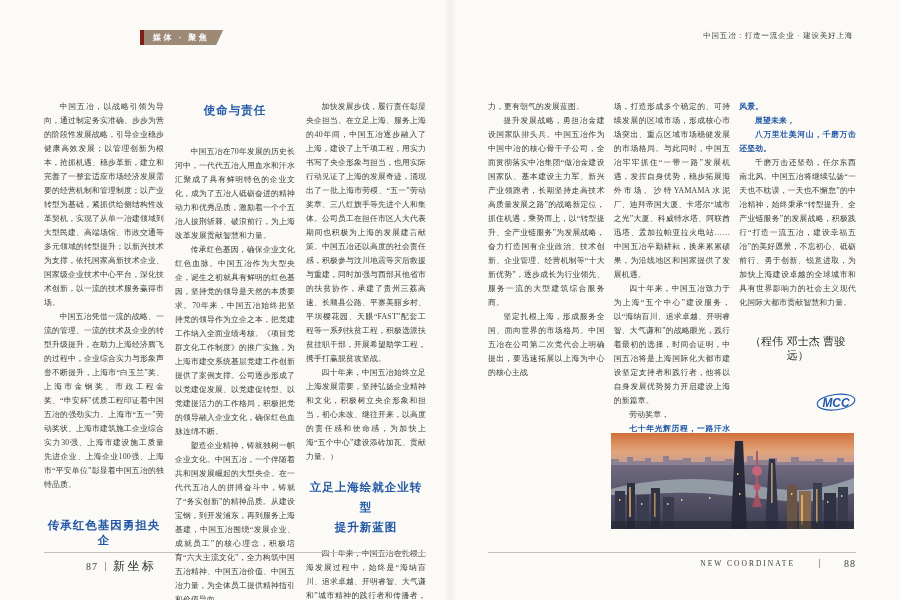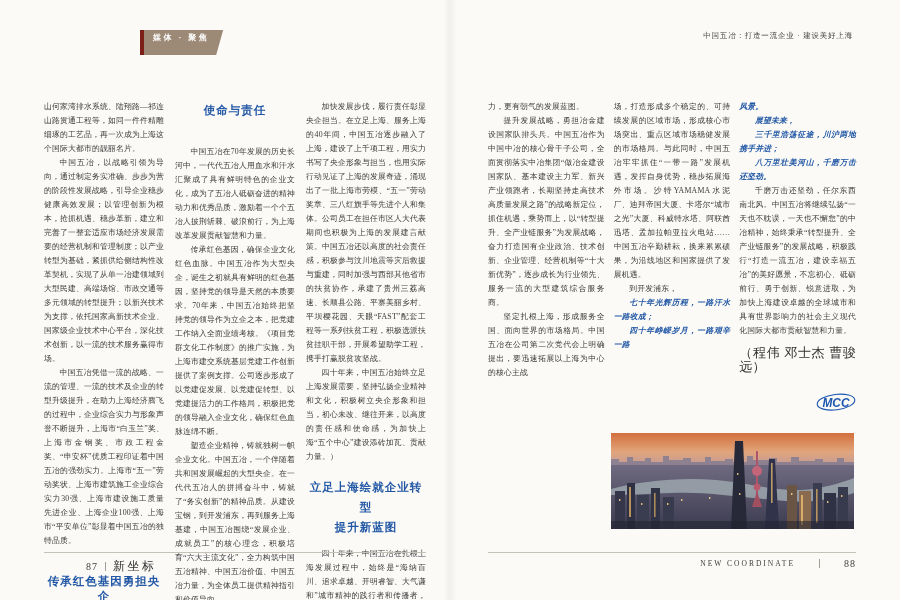--- a/index.html
+++ b/index.html
@@ -4,40 +4,40 @@
 <style>
   html,body{margin:0;padding:0;}
   body{
     width:900px;height:600px;position:relative;overflow:hidden;
     background:#fbfaf7;
     font-family:"Liberation Serif","DejaVu Serif",serif;
   }
   .gutter{position:absolute;left:443px;top:0;width:14px;height:600px;
     background:linear-gradient(90deg,rgba(0,0,0,0) 0%,rgba(0,0,0,0.045) 50%,rgba(0,0,0,0) 100%);}
   
-  .badge{position:absolute;left:140px;top:30px;height:25px;display:flex;}
+  .badge{position:absolute;left:140px;top:30px;height:15px;display:flex;}
   .badge-bar{width:4px;background:#7c1f16;}
   .badge-body{background:#9c8a77;color:#fff;font-size:8px;line-height:15px;
     padding:0 14px 0 9px;letter-spacing:2.5px;font-weight:bold;
     clip-path:polygon(0 0,100% 0,calc(100% - 7px) 100%,0 100%);}
   .running-title{position:absolute;top:31px;right:47px;font-size:7.5px;color:#454545;letter-spacing:0.8px;}
   
   .page-text{position:absolute;top:100px;display:flex;}
   .page-text.pl{left:44px;width:382px;gap:11px;}
   .page-text.pr{left:488px;width:368px;gap:9px;}
   .col{flex:1;min-width:0;}
   .p{margin:0;font-size:7.8px;line-height:14px;text-align:justify;
      color:#3a3a3a;letter-spacing:0.2px;}
   .ind{text-indent:2em;}
-  .q{color:#2157a5;font-weight:bold;font-style:italic;}
+  .q{color:#2157a5;font-weight:bold;}
   .h{font-size:11.5px;font-weight:bold;color:#2157a5;text-align:center;letter-spacing:1px;}
   .h-top{margin:3px 0 27px;}
   .h-mid{margin:13px 0 10px;line-height:20px;}
   .h-bottom{margin:26px 0 0;}
-  .author{text-indent:0;margin-top:8px;font-size:13px;color:#333;}
+  .author{text-align:center;text-indent:0;margin-top:24px;font-size:11px;color:#333;}
   
   .photo{position:absolute;left:611px;top:433px;width:243px;height:96px;display:block;}
   .logo{position:absolute;left:815px;top:390px;width:42px;height:27px;display:block;}
   
   .footer-rule{position:absolute;top:552px;height:1px;background:#c6c1b8;}
   .footer-rule.l{left:44px;width:382px;}
   .footer-rule.r{left:488px;width:368px;}
   .footer{position:absolute;top:558px;display:flex;align-items:center;}
   .footer.l{left:46px;gap:7px;margin-left:40px;}
   .footer.r{right:44px;gap:24px;}
@@ -53,21 +53,20 @@
 
 <div class="badge">
   <div class="badge-bar"></div>
   <div class="badge-body">媒体 · 聚焦</div>
 </div>
 
 <div class="running-title">中国五冶：打造一流企业 · 建设美好上海</div>
 
 <div class="page-text pl">
   <div class="col">
-    <p class="p">山何家湾排水系统、陆翔路—祁连山路贯通工程等，如同一件件精雕细琢的工艺品，再一次成为上海这个国际大都市的靓丽名片。</p>
     <p class="p ind">中国五冶，以战略引领为导向，通过制定务实准确、步步为营的阶段性发展战略，引导企业稳步健康高效发展；以管理创新为根本，抢抓机遇、稳步革新，建立和完善了一整套适应市场经济发展需要的经营机制和管理制度；以产业转型为基础，紧抓供给侧结构性改革契机，实现了从单一冶建领域到大型民建、高端场馆、市政交通等多元领域的转型提升；以新兴技术为支撑，依托国家高新技术企业、国家级企业技术中心平台，深化技术创新，以一流的技术服务赢得市场。</p>
     <p class="p ind">中国五冶凭借一流的战略、一流的管理、一流的技术及企业的转型升级提升，在助力上海经济腾飞的过程中，企业综合实力与形象声誉不断提升，上海市“白玉兰”奖、上海市金钢奖、市政工程金奖、“申安杯”优质工程印证着中国五冶的强劲实力。上海市“五一”劳动奖状、上海市建筑施工企业综合实力30强、上海市建设施工质量先进企业、上海企业100强、上海市“平安单位”彰显着中国五冶的独特品质。</p>
     <div class="h h-bottom">传承红色基因勇担央企</div>
   </div>
   <div class="col">
     <div class="h h-top">使命与责任</div>
     <p class="p ind">中国五冶在70年发展的历史长河中，一代代五冶人用血水和汗水汇聚成了具有鲜明特色的企业文化，成为了五冶人砥砺奋进的精神动力和优秀品质，激励着一个个五冶人披荆斩棘、破浪前行，为上海改革发展贡献智慧和力量。</p>
     <p class="p ind">传承红色基因，确保企业文化红色血脉。中国五冶作为大型央企，诞生之初就具有鲜明的红色基因，坚持党的领导是天然的本质要求。70年来，中国五冶始终把坚持党的领导作为立企之本，把党建工作纳入全面业绩考核。《项目党群文化工作制度》的推广实施，为上海市建交系统基层党建工作创新提供了案例支撑。公司逐步形成了以党建促发展、以党建促转型、以党建提活力的工作格局，积极把党的领导融入企业文化，确保红色血脉连绵不断。</p>
     <p class="p ind">塑造企业精神，铸就独树一帜企业文化。中国五冶，一个伴随着共和国发展崛起的大型央企。在一代代五冶人的拼搏奋斗中，铸就了“务实创新”的精神品质。从建设宝钢，到开发浦东，再到服务上海基建，中国五冶围绕“发展企业、成就员工”的核心理念，积极培育“六大主流文化”，全力构筑中国五冶精神、中国五冶价值、中国五冶力量，为全体员工提供精神指引和价值导向。</p>
   </div>
@@ -83,28 +82,28 @@
 </div>
 
 <div class="page-text pr">
   <div class="col">
     <p class="p">力，更有朝气的发展蓝图。</p>
     <p class="p ind">提升发展战略，勇担冶金建设国家队排头兵。中国五冶作为中国中冶的核心骨干子公司，全面贯彻落实中冶集团“做冶金建设国家队、基本建设主力军、新兴产业领跑者，长期坚持走高技术高质量发展之路”的战略新定位，抓住机遇，乘势而上，以“转型提升、全产业链服务”为发展战略，奋力打造国有企业政治、技术创新、企业管理、经营机制等“十大新优势”，逐步成长为行业领先、服务一流的大型建筑综合服务商。</p>
     <p class="p ind">坚定扎根上海，形成服务全国、面向世界的市场格局。中国五冶在公司第二次党代会上明确提出，要迅速拓展以上海为中心的核心主战</p>
   </div>
   <div class="col">
     <p class="p">场，打造形成多个稳定的、可持续发展的区域市场，形成核心市场突出、重点区域市场稳健发展的市场格局。与此同时，中国五冶牢牢抓住“一带一路”发展机遇，发挥自身优势，稳步拓展海外市场。沙特YAMAMA水泥厂、迪拜帝国大厦、卡塔尔“城市之光”大厦、科威特水塔、阿联酋迅塔、孟加拉帕亚拉火电站……中国五冶辛勤耕耘，换来累累硕果，为沿线地区和国家提供了发展机遇。</p>
-    <p class="p ind">到开发浦东，</p>
+    <p class="p ind">四十年来，中国五冶致力于为上海“五个中心”建设服务，以“海纳百川、追求卓越、开明睿智、大气谦和”的战略眼光，践行着最初的选择，时间会证明，中国五冶将是上海国际化大都市建设坚定支持者和践行者，他将以自身发展优势努力开启建设上海的新篇章。</p>
+    <p class="p ind">劳动奖章，</p>
     <p class="p ind q">七十年光辉历程，一路汗水一路收成；</p>
     <p class="p ind q">四十年峥嵘岁月，一路艰辛一路</p>
   </div>
   <div class="col">
     <p class="p q">风景。</p>
     <p class="p ind q">展望未来，</p>
-    <p class="p ind q">三千里浩荡征途，川沪两地携手并进；</p>
     <p class="p ind q">八万里壮美河山，千磨万击还坚劲。</p>
     <p class="p ind">千磨万击还坚劲，任尔东西南北风。中国五冶将继续弘扬“一天也不耽误，一天也不懈怠”的中冶精神，始终秉承“转型提升、全产业链服务”的发展战略，积极践行“打造一流五冶，建设幸福五冶”的美好愿景，不忘初心、砥砺前行、勇于创新、锐意进取，为加快上海建设卓越的全球城市和具有世界影响力的社会主义现代化国际大都市贡献智慧和力量。</p>
     <p class="p author">（程伟 邓士杰 曹骏远）</p>
   </div>
 </div>
 
 <svg class="logo" viewBox="0 0 60 36">
   <ellipse cx="30" cy="16" rx="27" ry="11" fill="none" stroke="#1d57b0" stroke-width="1.6" transform="rotate(-7 30 16)"></ellipse>
   <text x="30" y="23" text-anchor="middle" font-size="17" font-style="italic" font-weight="bold" fill="#1d57b0" font-family="Liberation Sans, sans-serif">MCC</text>
 </svg>

